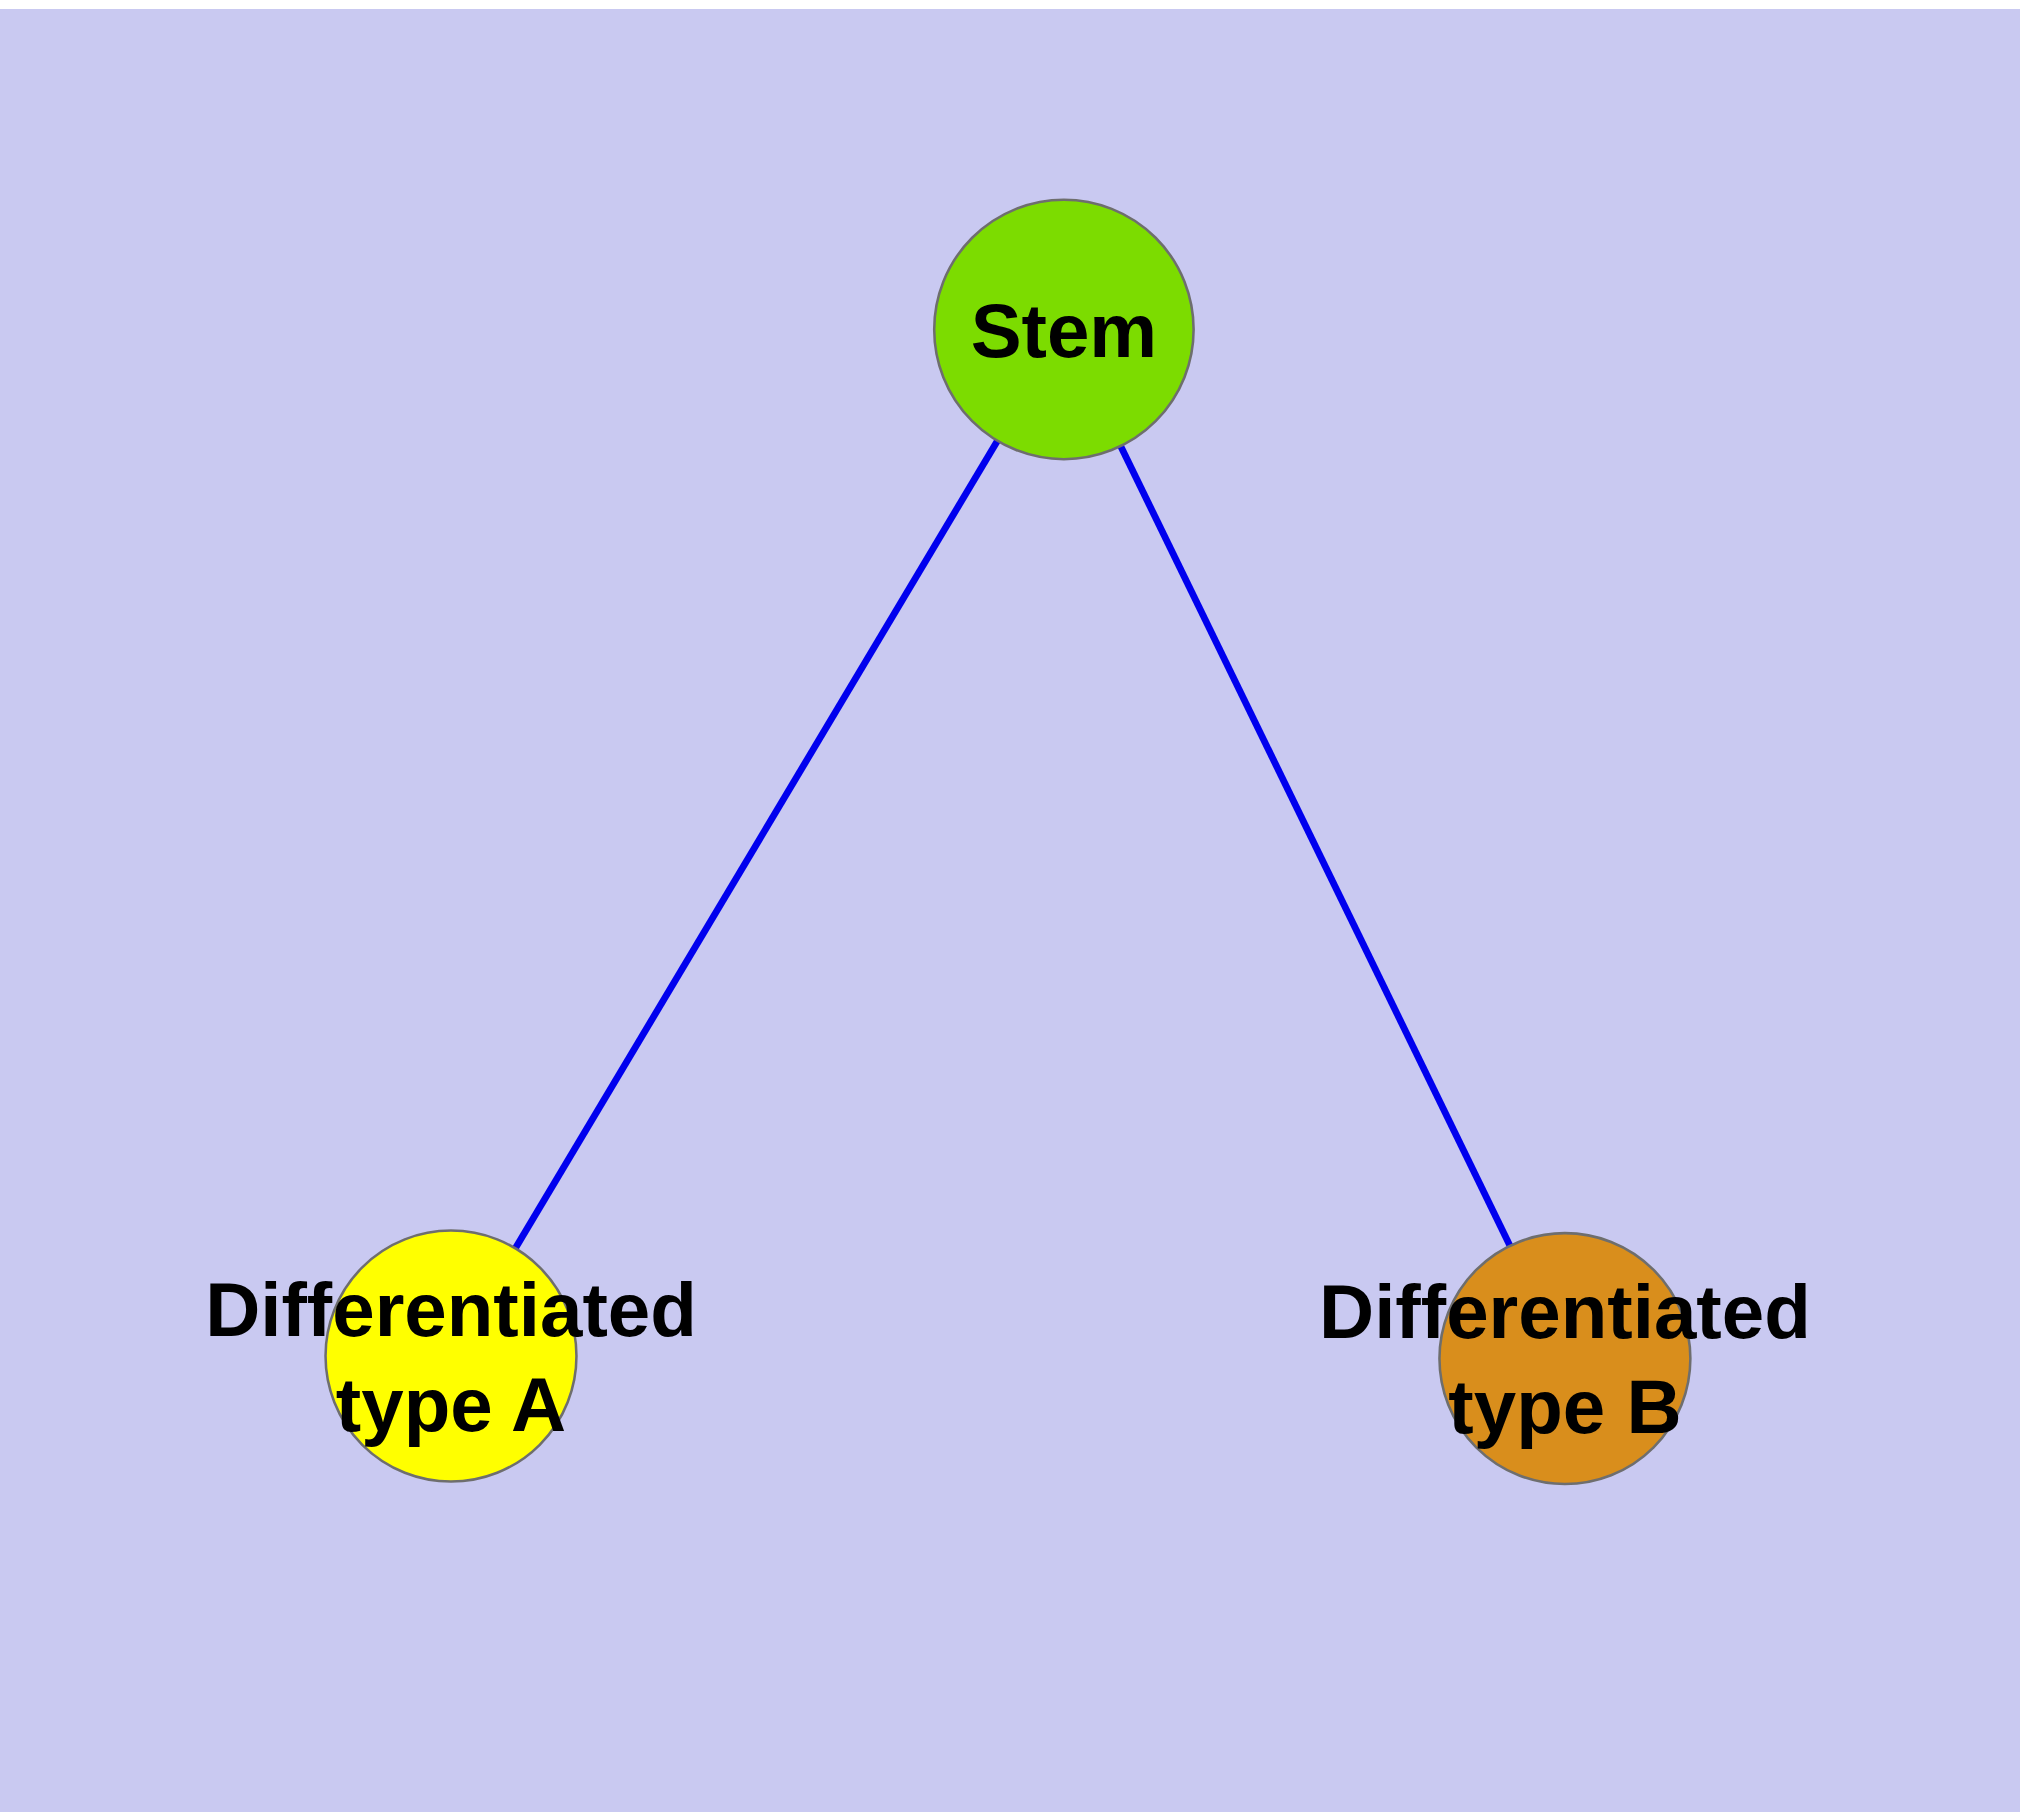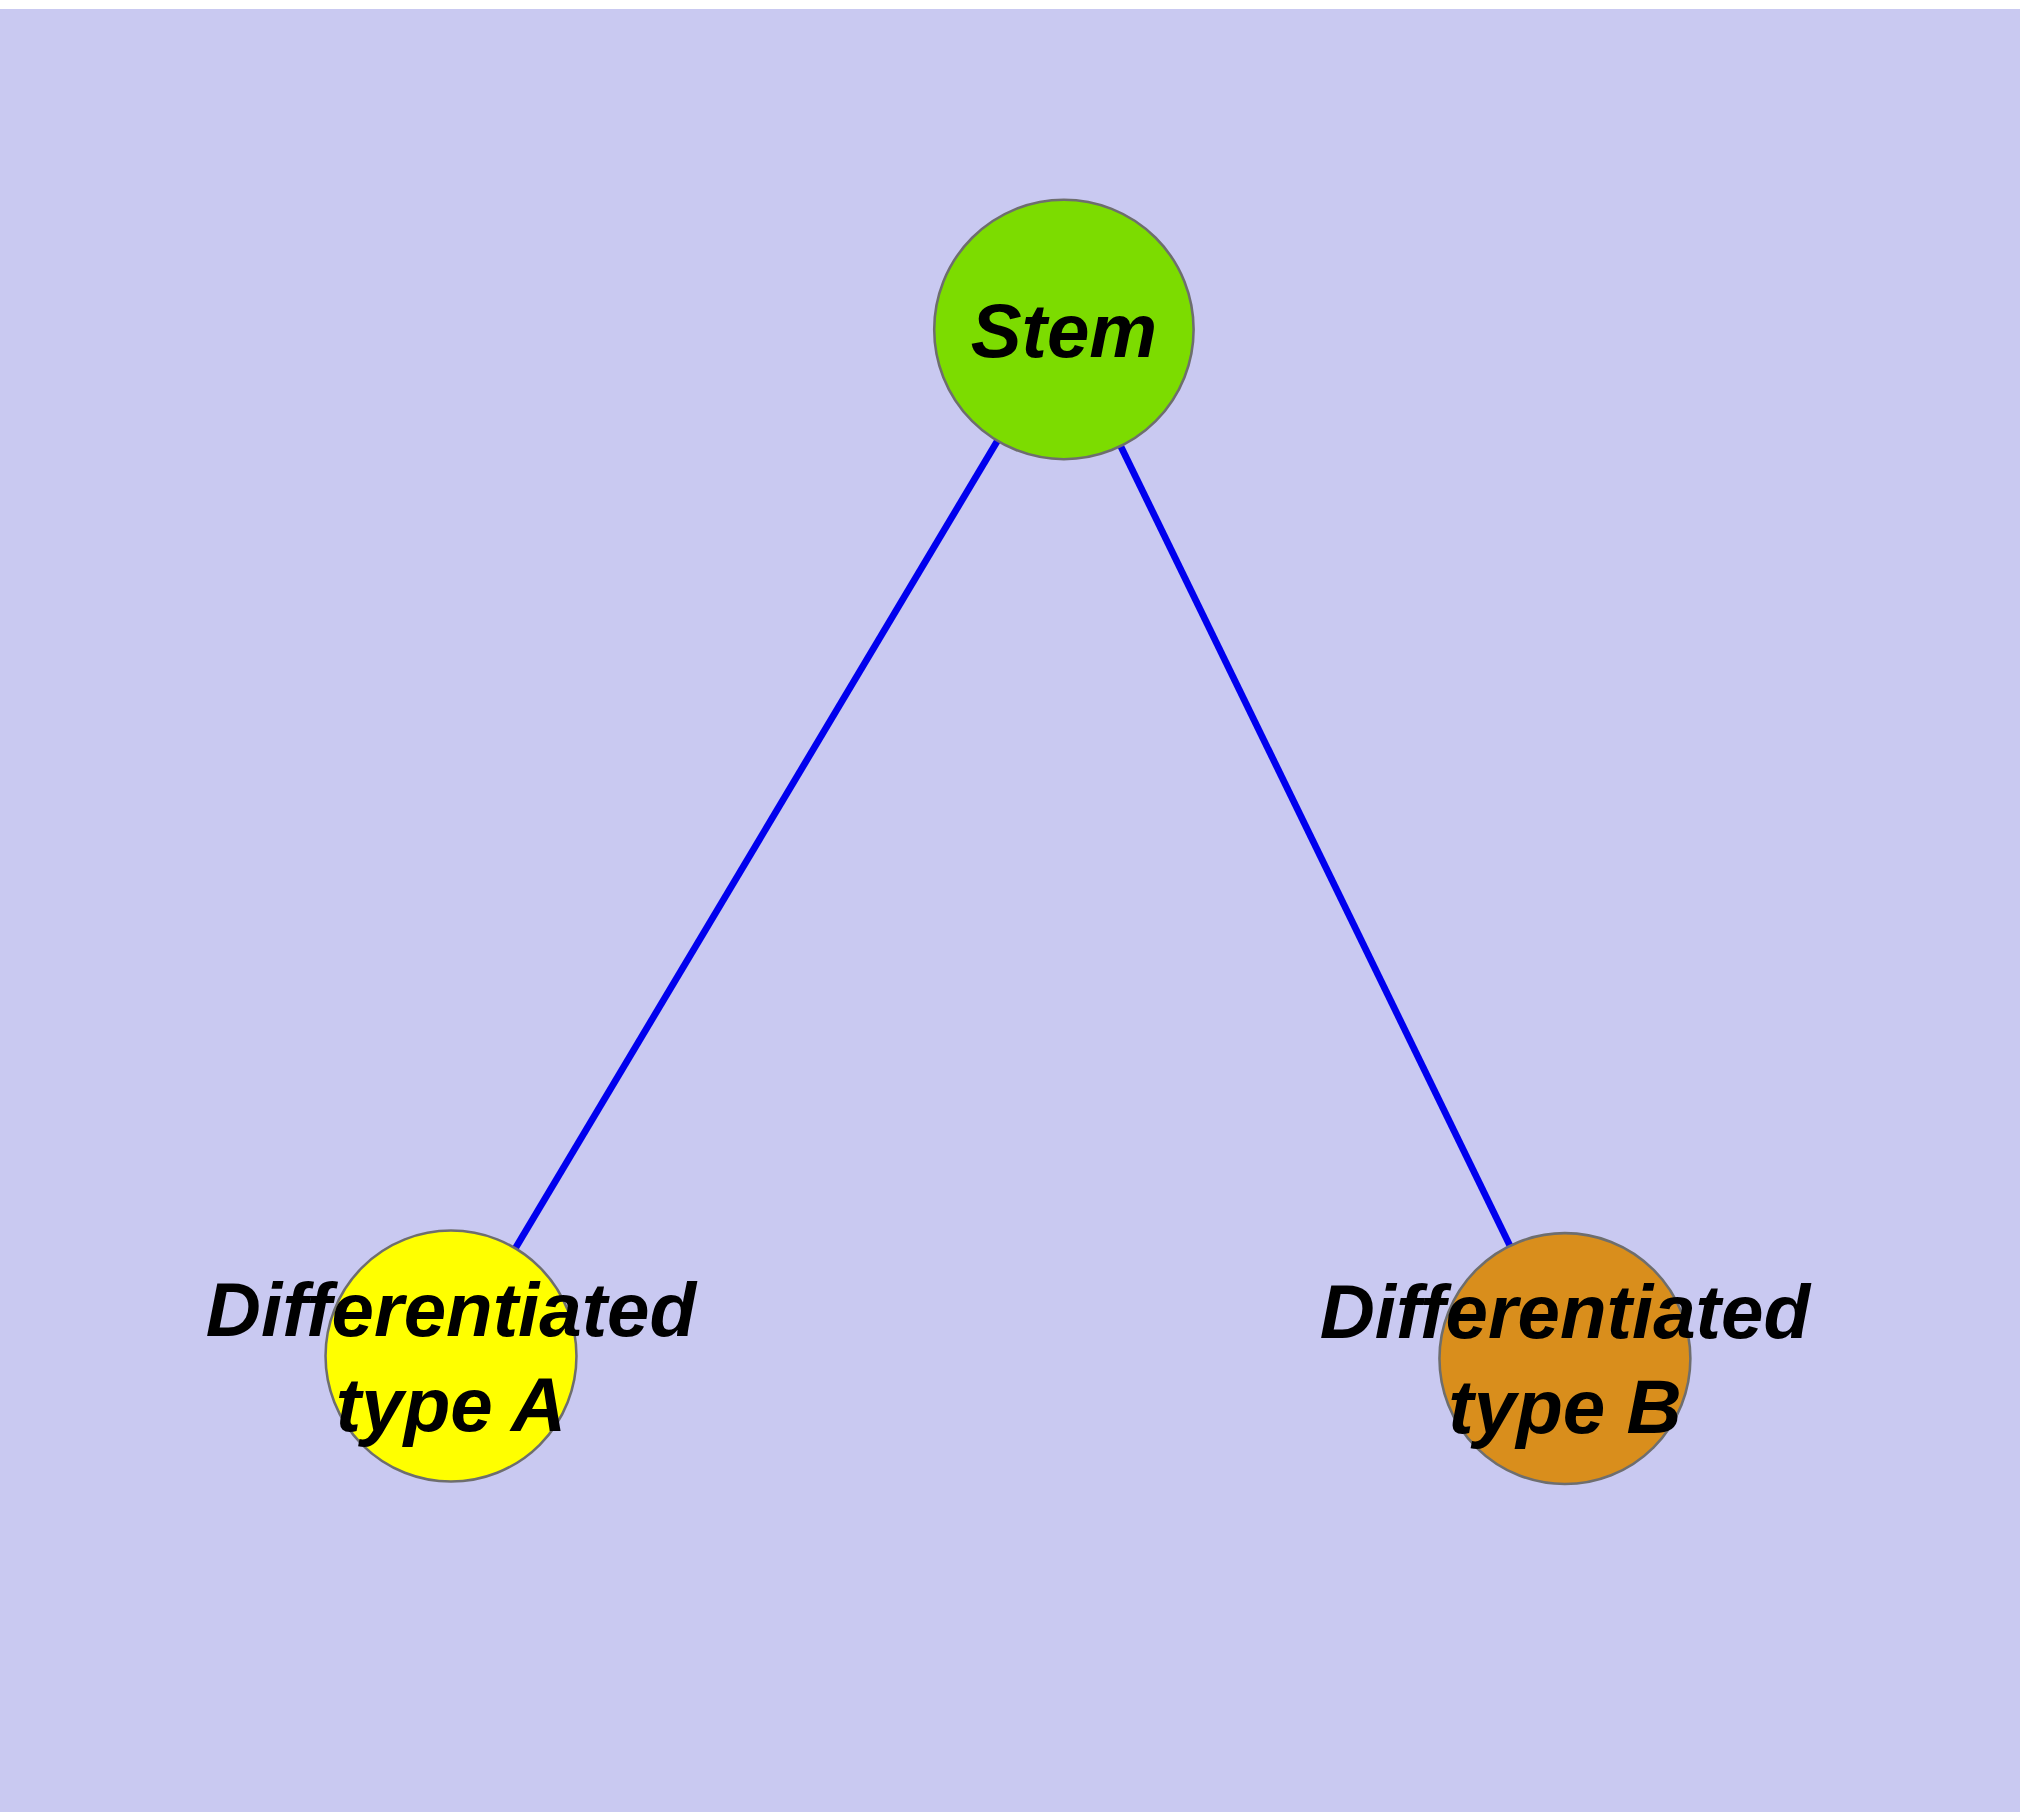--- a/index.html
+++ b/index.html
@@ -33,21 +33,21 @@
   .node-label {
     font-family: "Liberation Sans", sans-serif;
     font-weight: 700;
     font-size: 90px;
     text-anchor: middle;
   }
 </style>
 </head>
 <body>
 
-<div class="canvas" style="background: rgb(201, 201, 241); font-style: italic;">
+<div class="canvas" style="background: rgb(201, 201, 241);">
   <svg id="graph" viewBox="0 0 2384 2128" xmlns="http://www.w3.org/2000/svg">
     <g id="edges-layer">
         <line x1="1255" y1="378" x2="532" y2="1589" class="edge" stroke="#0000ee"></line>
         <line x1="1255" y1="378" x2="1846" y2="1592" class="edge" stroke="#0000ee"></line>
       </g>
     <g id="nodes-layer">
         <circle cx="1255" cy="378" r="153" class="node-circle" fill="#7cdc00" stroke="#6e6e6e"></circle>
         <circle cx="532" cy="1589" r="148" class="node-circle" fill="#ffff00" stroke="#6e6e6e"></circle>
         <circle cx="1846" cy="1592" r="148" class="node-circle" fill="#d98e1c" stroke="#6e6e6e"></circle>
       </g>

